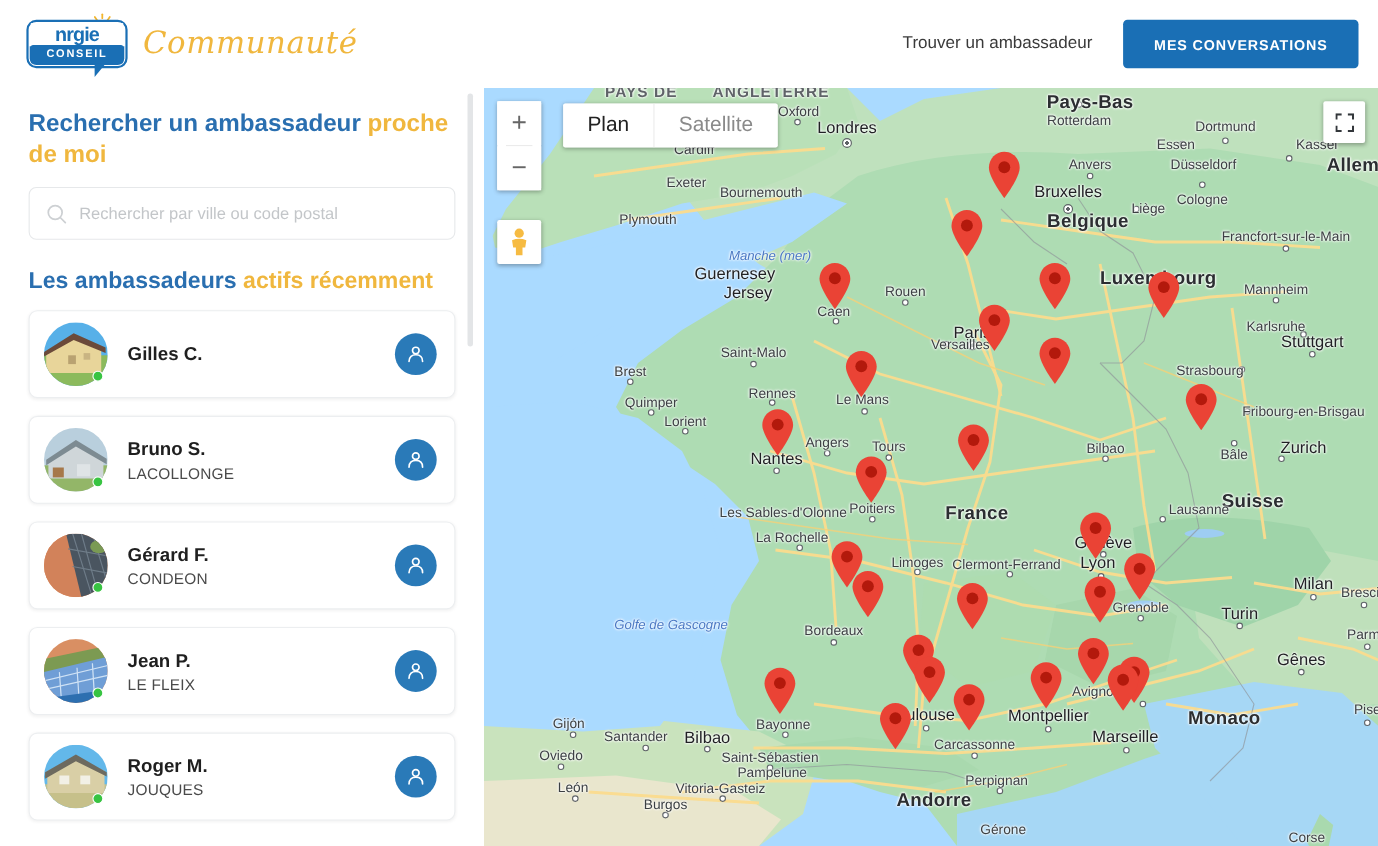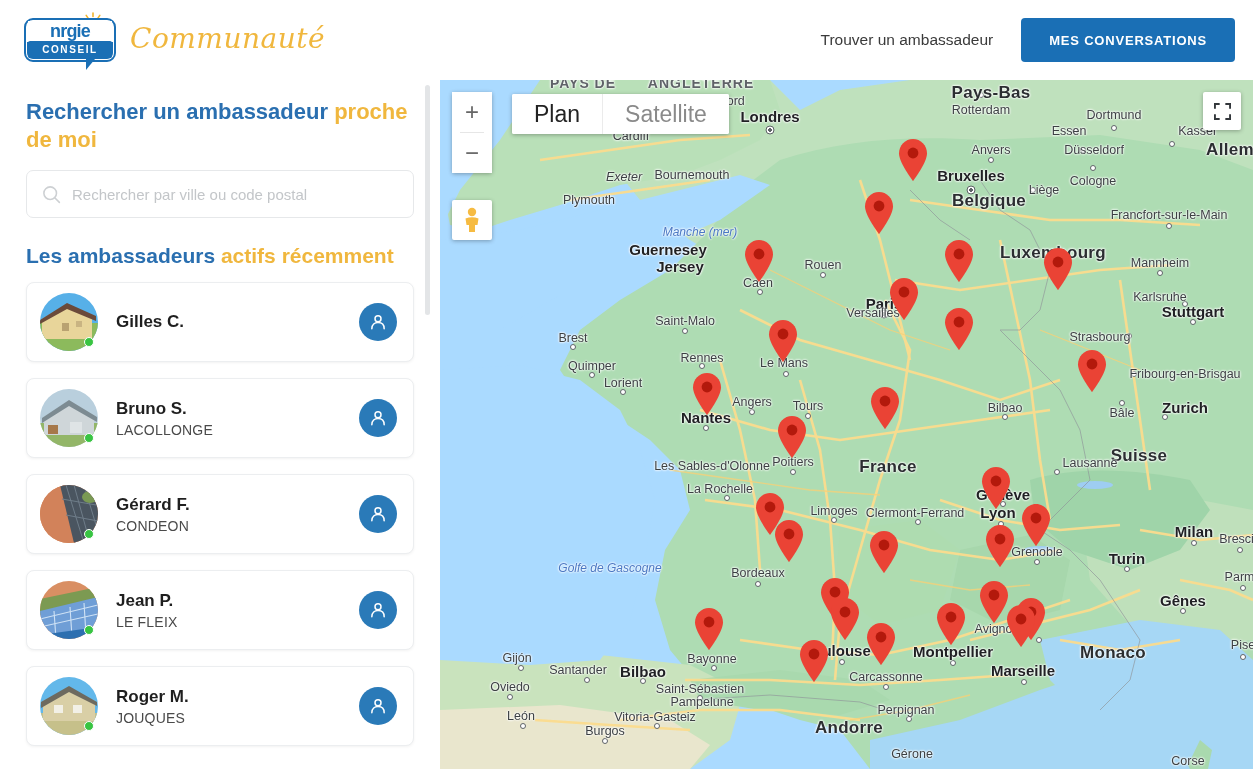--- a/index.html
+++ b/index.html
@@ -161,21 +161,21 @@
     position: absolute;
     font-family: "Liberation Sans", sans-serif;
     color: #3c4043;
     white-space: nowrap;
     transform: translate(-50%, -50%);
     pointer-events: none;
     text-shadow: 0 0 2px #fff, 0 0 2px #fff, 0 0 3px #fff;
   }
   .lbl-country { font-size: 17px; font-weight: 700; color: #2b2e31; letter-spacing: 0.3px; }
   .lbl-country-sm { font-size: 14px; font-weight: 700; color: #5f6368; letter-spacing: 1px; }
-  .lbl-city-l { font-size: 15px; font-weight: 700; color: #202124; }
+  .lbl-city-l { font-size: 15px; font-weight: 400; color: #202124; }
   .lbl-city { font-size: 12.5px; color: #3c4043; }
   .lbl-sea { font-size: 12px; color: #4a78c4; font-style: italic; }
   .citydot {
     position: absolute; width: 6px; height: 6px;
     border: 1.3px solid #5f6368; border-radius: 50%;
     background: #fff; transform: translate(-50%,-50%);
     pointer-events: none;
   }
   .citydot.cap {
     width: 9px; height: 9px; border-width: 1.6px;
@@ -203,21 +203,21 @@
     cursor: pointer; z-index: 10; border: none;
   }
   .map-type {
     position: absolute; left: 72px; top: 14px;
     display: flex; background: #fff; border-radius: 2px;
     box-shadow: 0 1px 4px rgba(0,0,0,0.3); overflow: hidden; z-index: 10;
   }
   .map-type button {
     border: none; background: #fff; cursor: pointer;
     height: 40px; padding: 0 22px;
-    font-size: 23px; font-family: "Liberation Sans", sans-serif;
+    font-size: 19px; font-family: "Liberation Sans", sans-serif;
   }
   .map-type .active { color: #222; font-weight: 400; }
   .map-type .inactive { color: #8a8a8a; border-left: 1px solid #ebebeb; }
   .fullscreen-btn {
     position: absolute; right: 12px; top: 12px;
     width: 38px; height: 38px; background: #fff; border: none;
     box-shadow: 0 1px 4px rgba(0,0,0,0.3); border-radius: 2px;
     cursor: pointer; display: flex; align-items: center; justify-content: center;
     z-index: 10;
   }
@@ -582,21 +582,21 @@
           <div class="maplbl lbl-city-l" style="left: 266px; top: 337px;">Nantes</div>
           <div class="maplbl lbl-city-l" style="left: 444px; top: 223px;">Paris</div>
           <div class="maplbl lbl-city-l" style="left: 558px; top: 432px;">Lyon</div>
           <div class="maplbl lbl-city-l" style="left: 583px; top: 590px;">Marseille</div>
           <div class="maplbl lbl-city-l" style="left: 398px; top: 570px;">Toulouse</div>
           <div class="maplbl lbl-city-l" style="left: 513px; top: 571px;">Montpellier</div>
           <div class="maplbl lbl-city-l" style="left: 563px; top: 414px;">Genève</div>
           <div class="maplbl lbl-city" style="left: 318px; top: 493px;">Bordeaux</div>
           <div class="maplbl lbl-city" style="left: 286px; top: 21px;">Oxford</div>
           <div class="maplbl lbl-city" style="left: 191px; top: 56px;">Cardiff</div>
-          <div class="maplbl lbl-city" style="left: 184px; top: 97px; font-style: italic;">Exeter</div>
+          <div class="maplbl lbl-city" style="left: 184px; top: 86px;">Exeter</div>
           <div class="maplbl lbl-city" style="left: 252px; top: 95px;">Bournemouth</div>
           <div class="maplbl lbl-city" style="left: 149px; top: 120px;">Plymouth</div>
           <div class="maplbl lbl-city" style="left: 541px; top: 30px;">Rotterdam</div>
           <div class="maplbl lbl-city" style="left: 551px; top: 70px;">Anvers</div>
           <div class="maplbl lbl-city" style="left: 629px; top: 51px;">Essen</div>
           <div class="maplbl lbl-city" style="left: 674px; top: 35px;">Dortmund</div>
           <div class="maplbl lbl-city" style="left: 654px; top: 70px;">Düsseldorf</div>
           <div class="maplbl lbl-city" style="left: 653px; top: 101px;">Cologne</div>
           <div class="maplbl lbl-city" style="left: 604px; top: 110px;">Liège</div>
           <div class="maplbl lbl-city" style="left: 757px; top: 51px;">Kassel</div>

